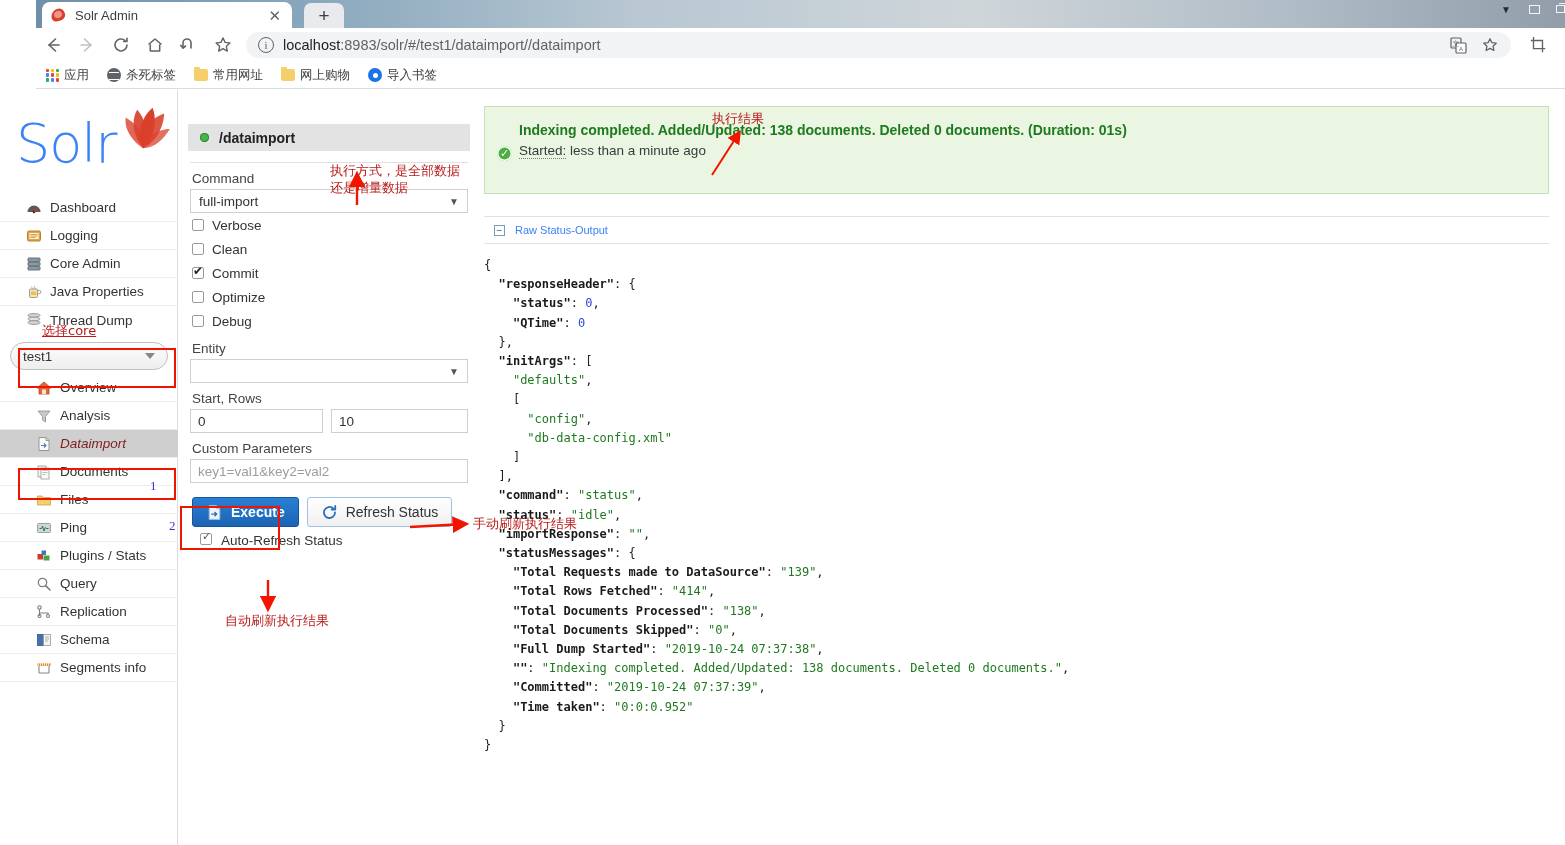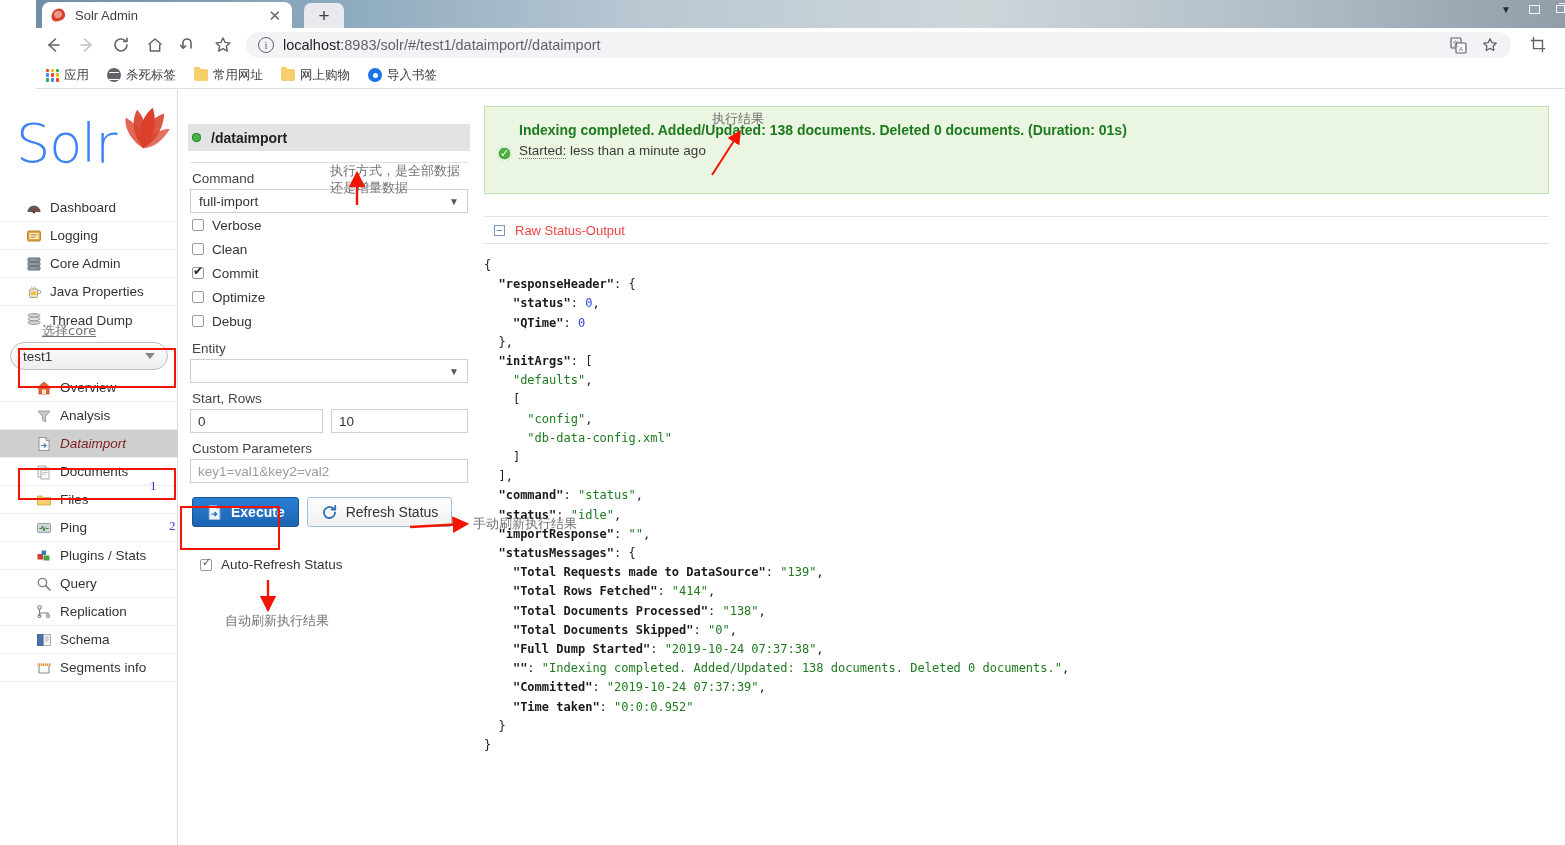--- a/index.html
+++ b/index.html
@@ -132,21 +132,21 @@
   .nav-sub .nav-item { padding-left:36px; }
   .nav-item.active { background:#cfcfcf; }
   .nav-item.active .nav-label { color:#7f1d1d;font-style:italic; }
 
   
   .redbox { position:absolute; border:2px solid #f11500; pointer-events:none; }
   .annot-num { position:absolute; font-family:"Liberation Serif", serif; font-size:13px; color:#5a28d0; }
 
   
   .di-panel { position:absolute; left:188px; top:34px; width:282px; }
-  .di-head { background:#e3e3e3; height:28px; display:flex; align-items:center; padding-left:4px;
+  .di-head { background:#e3e3e3; height:28px; display:flex; align-items:center; padding-left:12px;
              border-bottom:1px solid #fff; }
   .di-dot { width:9px;height:9px;border-radius:50%;background:#48b34a;
             box-shadow:0 0 0 1px #2e8a32 inset; margin-right:10px; }
   .di-title { font-size:14px; color:#222; font-weight:bold; }
   .di-body { padding:0 2px; }
   .di-rule { height:1px; background:#e0e0e0; margin:10px 0 8px 0; }
   .fl-label { font-size:13.5px; color:#444; margin:8px 0 3px 2px; }
   .fl-select {
     height:24px; border:1px solid #cfcfcf; background:#fff; display:flex; align-items:center;
     padding:0 8px; font-size:13.5px; color:#333; cursor:pointer;
@@ -170,21 +170,21 @@
 
   .btn-row { display:flex; gap:8px; margin-top:14px; margin-left:2px; }
   .btn {
     height:30px; display:flex; align-items:center; padding:0 13px; font-size:14px;
     border-radius:3px; cursor:pointer; white-space:nowrap;
   }
   .btn-exec { background:linear-gradient(#2a7fd4,#1c64b4); color:#fff; border:1px solid #15559b; font-weight:bold;}
   .btn-refresh { background:linear-gradient(#ffffff,#f0f0f0); color:#333; border:1px solid #9fc0e0; }
   .btn-ico { width:17px; height:17px; margin-right:8px; flex:none; }
 
-  .auto-row { display:flex; align-items:center; margin-top:30px; margin-left:10px; }
+  .auto-row { display:flex; align-items:flex-start; margin-top:6px; margin-left:10px; }
   .auto-chk { width:12px;height:12px;border:1px solid #9a9a9a;background:#fff;border-radius:2px;
               margin-right:9px;position:relative;}
   .auto-chk::after{content:"✓";position:absolute;left:1px;top:-4px;font-size:11px;color:#555;}
   .auto-label { font-size:13.5px; color:#333; }
 
   
   .content { position:absolute; left:484px; top:16px; width:1065px; }
   .ok-box {
     border:1px solid #c6e0b4; background:#eaf5e2; padding:12px 14px 12px 16px;
     position:relative; min-height:88px;
@@ -198,32 +198,32 @@
     justify-content:center; box-shadow:0 0 0 1.5px #fff inset;
   }
   .ok-indent { padding-left:18px; }
 
   .sec-head {
     margin-top:22px; border-top:1px solid #e2e2e2; border-bottom:1px solid #e2e2e2;
     height:28px; display:flex; align-items:center; padding-left:10px; background:#fff;
   }
   .sec-toggle { width:11px;height:11px;border:1px solid #7a9bbd;color:#26609e;font-size:10px;
                 line-height:9px;text-align:center;margin-right:10px;cursor:pointer;background:#fff;}
-  .sec-title { font-size:13px; color:#ef4444; }
+  .sec-title { font-size:11px; color:#3b82f6; }
 
   pre.raw {
     margin:12px 0 0 0; font-family:"DejaVu Sans Mono", monospace; font-size:12px;
     line-height:19.2px; color:#222; white-space:pre;
   }
   .k { color:#1a1a1a; font-weight:bold; }
   .s { color:#1f7a1f; }
   .n { color:#2c4bd4; }
 
   
-  .ann { position:absolute; color:#737373; font-size:13px; line-height:17px;
+  .ann { position:absolute; color:#b91c1c; font-size:13px; line-height:17px;
          font-family:"DejaVu Sans", sans-serif; white-space:nowrap;text-align:right; }
   .arrow-svg { position:absolute; pointer-events:none; }
 </style>
 </head>
 <body>
 
 <div id="browser-chrome">
 
   <div class="tabstrip">
     <div class="tab">

